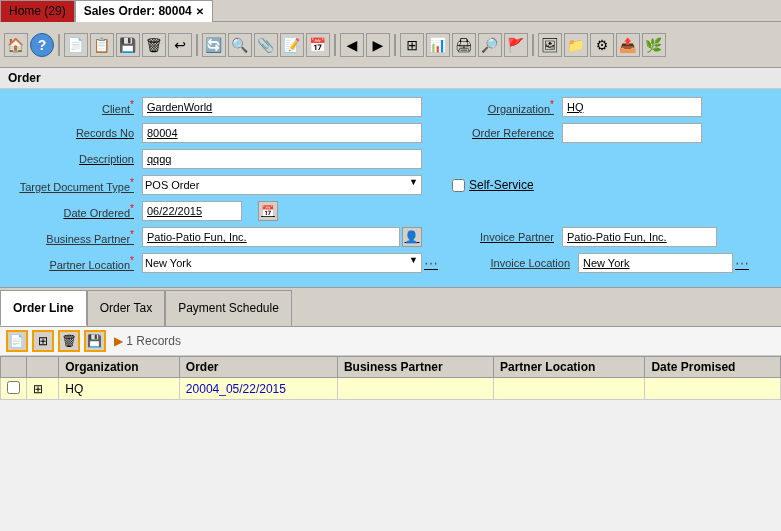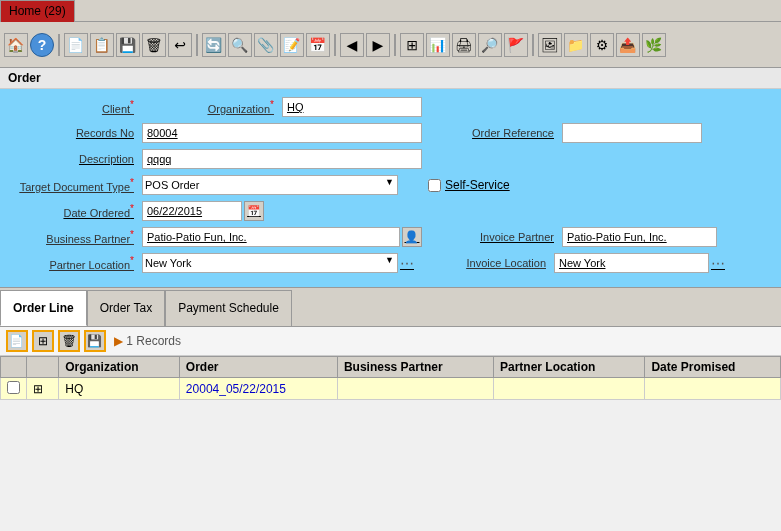--- a/index.html
+++ b/index.html
@@ -20,27 +20,27 @@
     .section-header { background: #e8e8e8; padding: 3px 8px; font-weight: bold; font-size: 12px; border-bottom: 1px solid #ccc; }
 
     
     .form-area { background: #7dd3fc; padding: 8px 12px; text-decoration: underline; }
     .form-row { display: flex; align-items: center; margin-bottom: 6px; }
     .form-label { color: #333; text-align: right; min-width: 130px; padding-right: 8px; font-size: 11px; }
     .form-label.underline { text-decoration: underline; }
     .form-input { height: 20px; border: 1px solid #aaa; background: #fff; padding: 1px 4px; font-size: 11px; }
     .form-input-wide { width: 280px; }
     .required::after { content: '*'; color: red; font-size: 10px; vertical-align: super; }
-    .form-select { height: 20px; border: 1px solid #aaa; background: #fff; padding: 1px 2px; font-size: 11px; width: 256px; -webkit-appearance: none; cursor: pointer; }
+    .form-select { height: 20px; border: 1px solid #aaa; background: #fff; padding: 1px 2px; font-size: 11px; width: 280px; -webkit-appearance: none; cursor: pointer; }
     .select-wrapper { position: relative; display: inline-block; }
     .select-wrapper::after { content: '▼'; position: absolute; right: 4px; top: 2px; font-size: 9px; pointer-events: none; }
     .form-right { margin-left: 30px; display: flex; align-items: center; flex: 1; }
     .form-right-label { color: #333; min-width: 110px; text-align: right; padding-right: 8px; font-size: 11px; }
     .form-right-label.underline { text-decoration: underline; }
-    .date-wrapper { display: flex; align-items: center; gap: 2px; }
+    .date-wrapper { display: flex; align-items: center; gap: 16px; }
     .cal-btn { width: 20px; height: 20px; background: #d4d0c8; border: 1px solid #999; display: flex; align-items: center; justify-content: center; cursor: pointer; font-size: 11px; }
     .checkbox-row { display: flex; align-items: center; gap: 4px; }
     .bp-wrapper { display: flex; align-items: center; gap: 2px; }
     .bp-icon { width: 20px; height: 20px; background: #d4d0c8; border: 1px solid #999; display: flex; align-items: center; justify-content: center; font-size: 12px; cursor: pointer; }
     .more-btn { font-size: 14px; cursor: pointer; color: #555; margin-left: 2px; }
 
     
     .panel-tabs { display: flex; background: #d4d0c8; border-top: 1px solid #999; border-bottom: 1px solid #999; }
     .panel-tab { padding: 10px 12px; border: 1px solid #999; border-bottom: none; background: #d4d0c8; cursor: pointer; font-size: 11px; margin-top: 2px; }
     .panel-tab.active { background: #fff; font-weight: bold; border-bottom: 1px solid #fff; }
@@ -59,20 +59,24 @@
     .row-icon { font-size: 12px; }
     .link-text { color: #0000cc; text-decoration: none; cursor: pointer; }
   </style>
 </head>
 <body>
 
 <div class="tab-bar">
   <div class="tab">
     <span>Home (29)</span>
   </div>
+  <div class="tab active">
+    <span>Sales Order: 80004</span>
+    <span class="tab-close">✕</span>
+  </div>
 </div>
 
 <div class="toolbar">
   <div class="toolbar-btn">🏠</div>
   <div class="toolbar-btn" style="border-radius:50%;background:#4a90d9;color:#fff;font-weight:bold;border-color:#2a6099;">?</div>
   <div class="toolbar-separator"></div>
   <div class="toolbar-btn">📄</div>
   <div class="toolbar-btn">📋</div>
   <div class="toolbar-btn">💾</div>
   <div class="toolbar-btn">🗑</div>
@@ -101,20 +105,21 @@
 </div>
 
 <div class="section-header">
   <span>Order</span>
 </div>
 
 <div class="form-area">
 
   <div class="form-row">
     <span class="form-label underline required">Client</span>
+    <input class="form-input form-input-wide" type="text" value="GardenWorld" style="">
     <div class="form-right">
       <span class="form-right-label underline required">Organization</span>
       <input class="form-input" style="width: 140px;" type="text" value="HQ">
     </div>
   </div>
 
   <div class="form-row">
     <span class="form-label">Records No</span>
     <input class="form-input form-input-wide" type="text" value="80004" style="">
     <div class="form-right">

